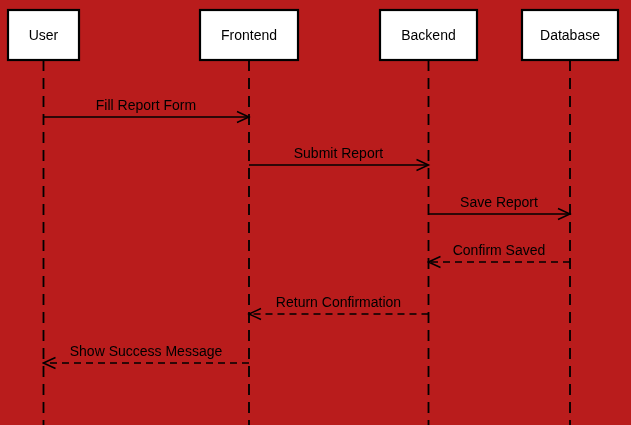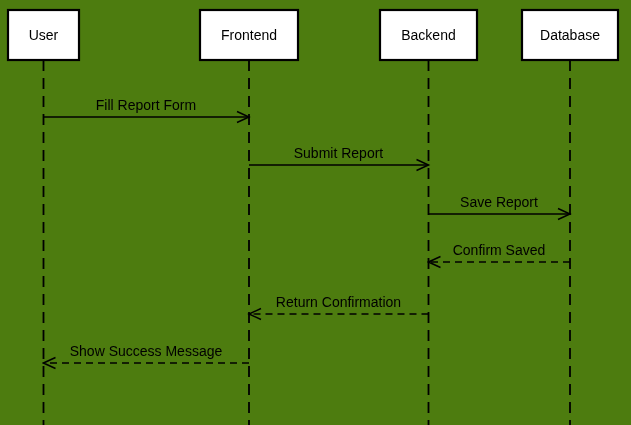--- a/index.html
+++ b/index.html
@@ -4,21 +4,21 @@
 <style>
   html, body {
     margin: 0;
     padding: 0;
     background: #ffffff;
   }
   .stage {
     position: relative;
     width: 631px;
     height: 425px;
-    background: #4d7c0f;
+    background: #b91c1c;
     overflow: hidden;
   }
   svg {
     display: block;
   }
   text {
     font-family: "Liberation Sans", "DejaVu Sans", sans-serif;
     font-size: 14px;
   }
   .actor-label {

